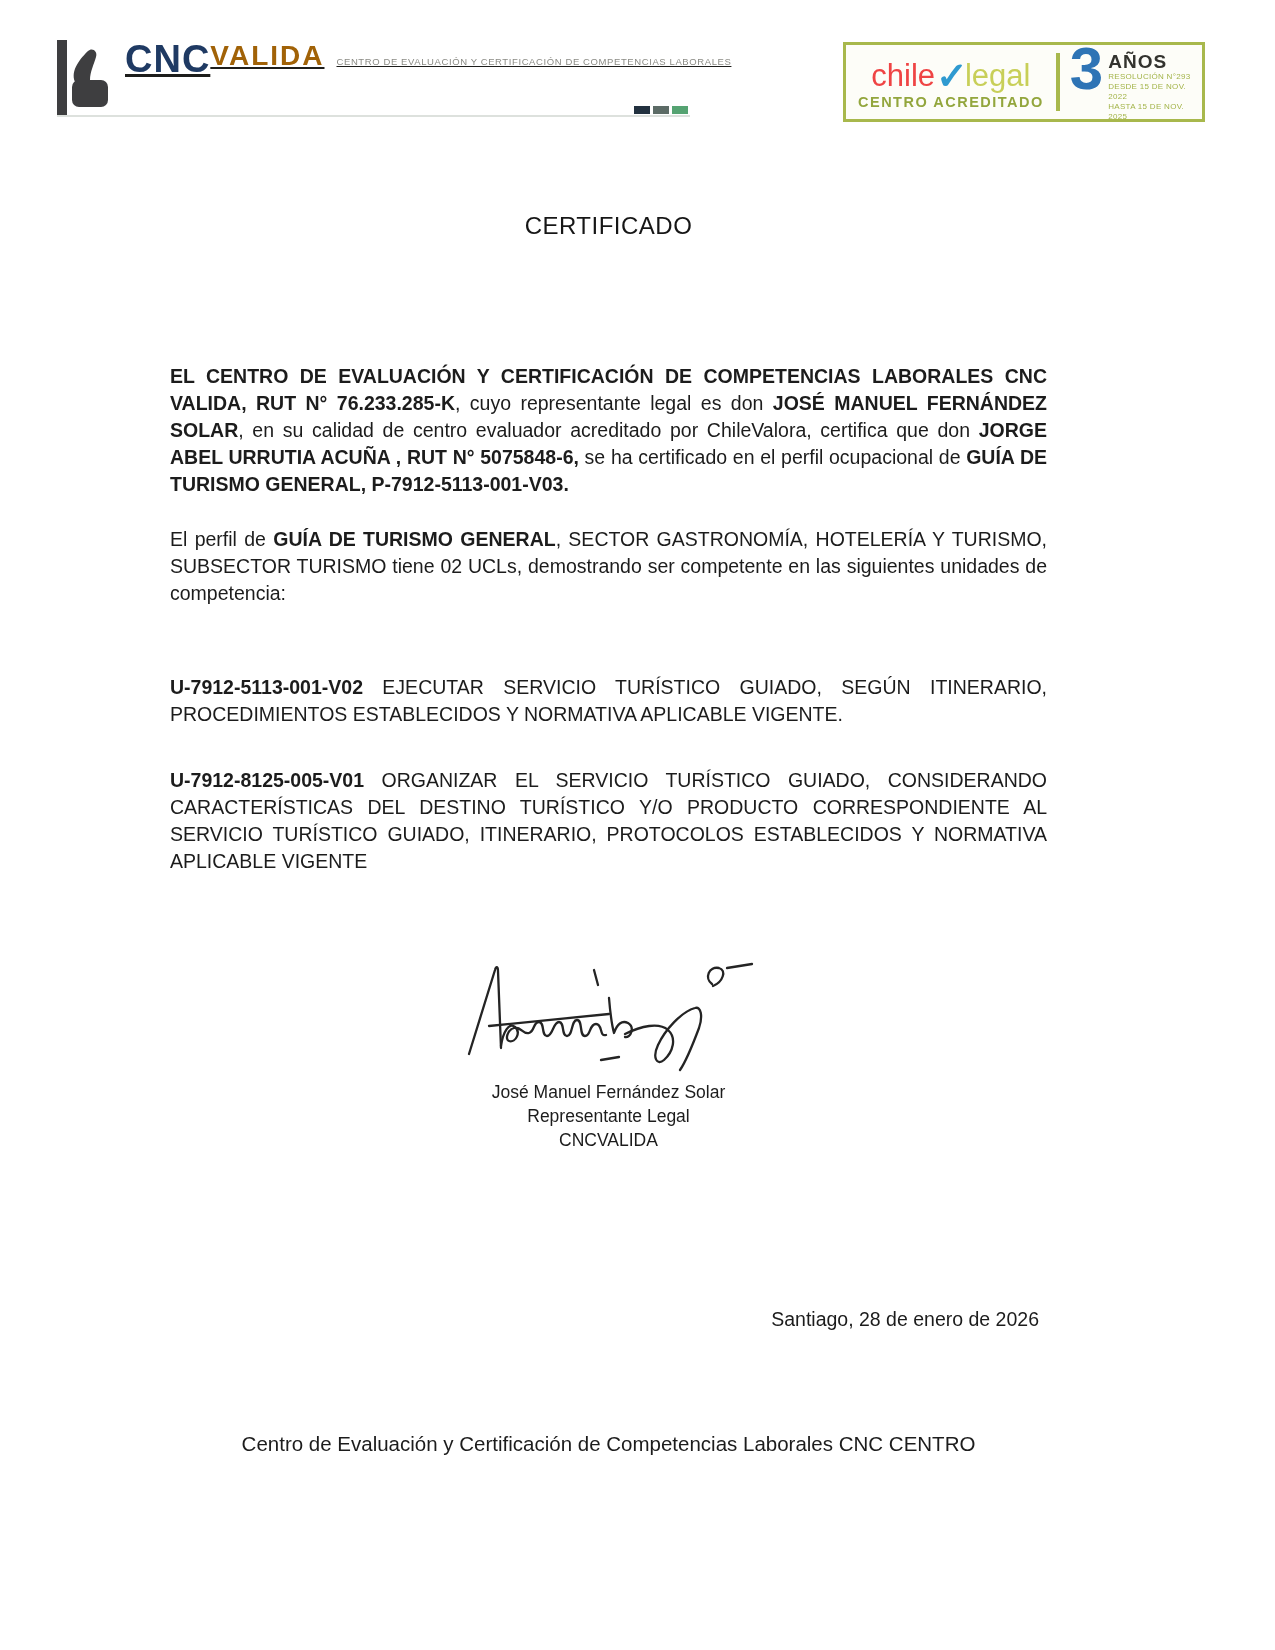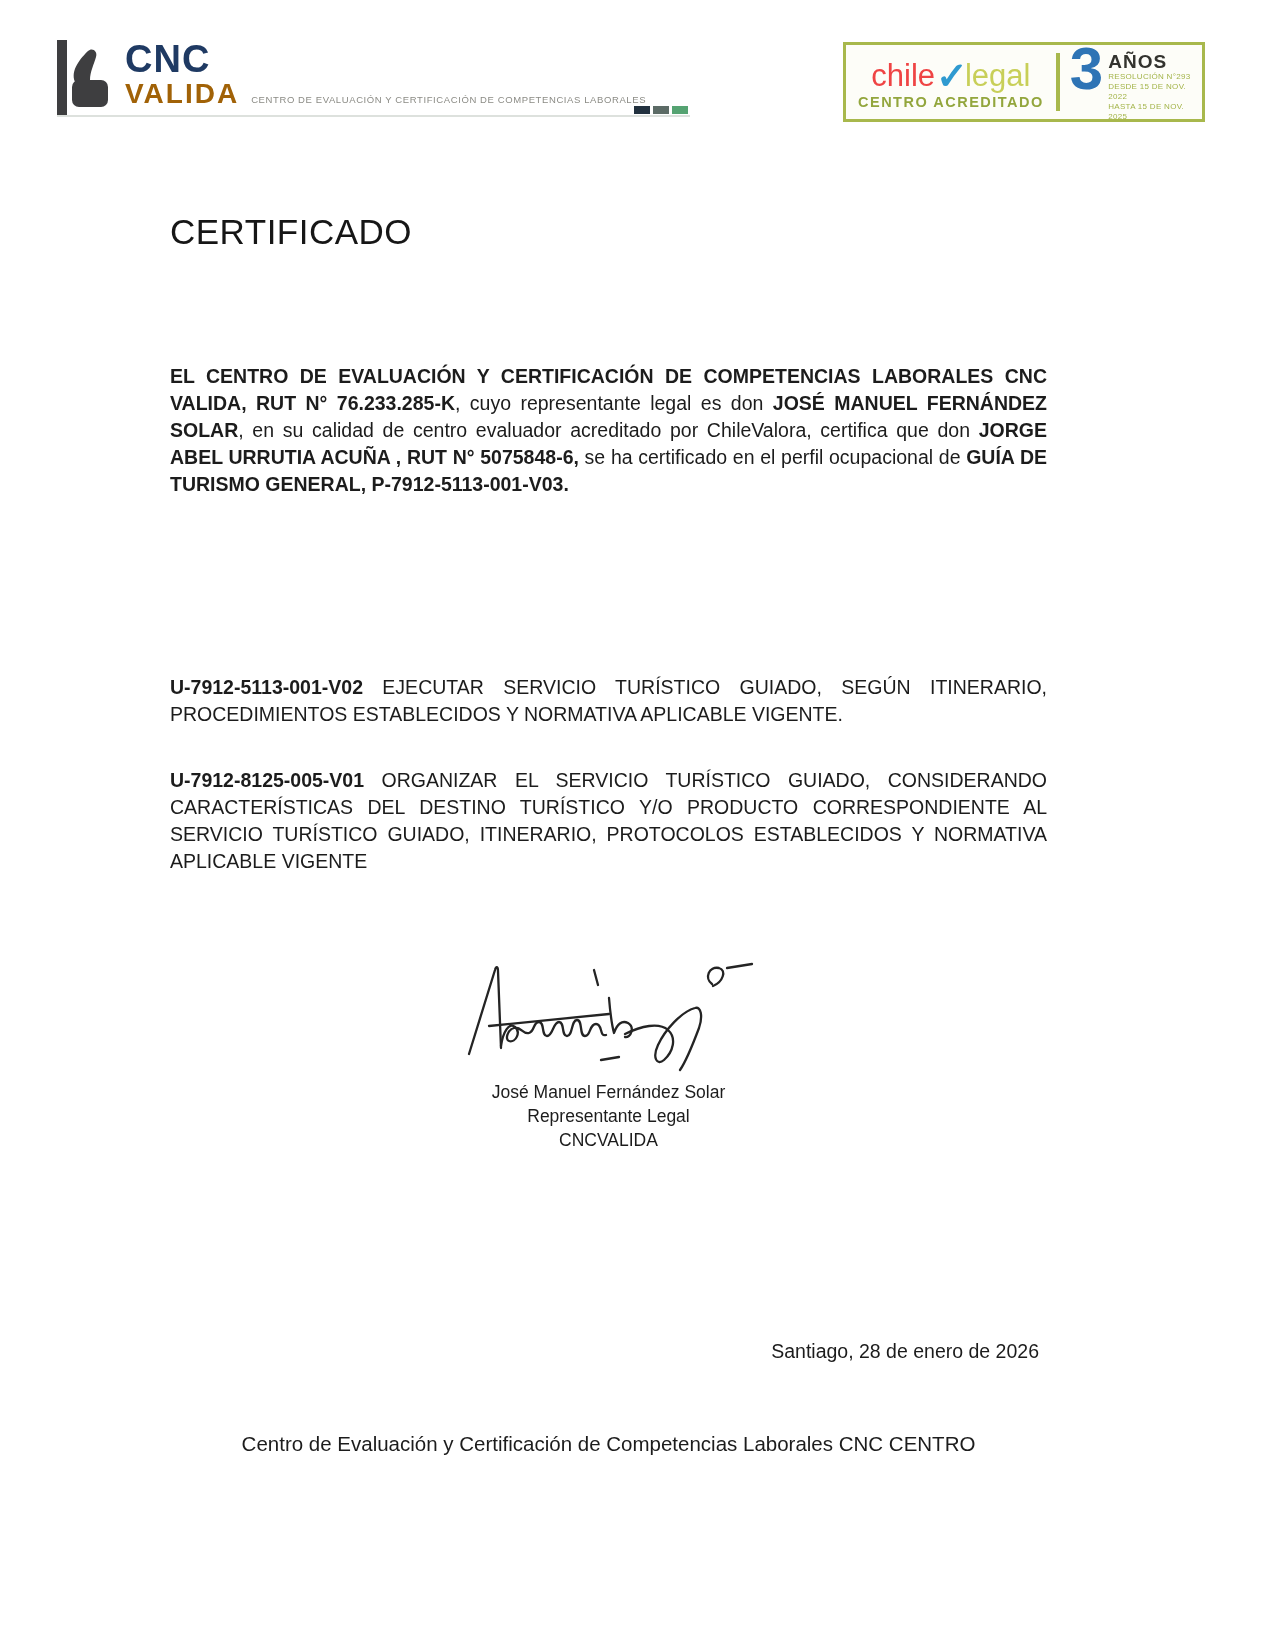--- a/index.html
+++ b/index.html
@@ -8,21 +8,21 @@
     width:1275px;height:1650px;
     background:#ffffff;
     font-family:"Liberation Sans", sans-serif;
     color:#1d1d1b;
     overflow:hidden;
   }
 
   
   .logo-wrap{position:absolute;left:55px;top:40px;display:flex;align-items:flex-start;}
   .logo-icon{width:62px;height:76px;margin-right:8px;}
-  .logo-text{display:flex;flex-direction:column;line-height:1;}
+  .logo-text{display:flex;flex-direction:row;line-height:1;text-decoration:underline;}
   .logo-cnc{font-size:38px;font-weight:700;color:#1f3a63;letter-spacing:1px;}
   .logo-valida-row{display:flex;align-items:baseline;}
   .logo-valida{font-size:28px;font-weight:700;color:#a16207;letter-spacing:2px;margin-top:2px;}
   .logo-tagline{font-size:9.5px;color:#8b8b85;letter-spacing:.6px;margin-left:12px;white-space:nowrap;}
   .logo-rule{position:absolute;left:57px;top:115px;width:633px;height:2px;background:#dde1dd;}
   .logo-blocks{position:absolute;left:634px;top:106px;display:flex;gap:3px;}
   .logo-block{width:16px;height:8px;}
   .logo-block.b1{background:#22313f;}
   .logo-block.b2{background:#5c6b66;}
   .logo-block.b3{background:#55a372;}
@@ -42,21 +42,21 @@
   .badge-sep{width:4px;height:58px;background:#a8b84c;margin:0 10px 0 12px;flex:none;}
   .badge-right{display:flex;align-items:flex-start;}
   .badge-number{font-size:60px;font-weight:700;color:#2e74b5;line-height:.9;margin-right:5px;}
   .badge-right-col{display:flex;flex-direction:column;padding-top:10px;}
   .badge-years{font-size:19px;font-weight:800;color:#33332e;letter-spacing:1px;line-height:1.1;}
   .badge-detail{font-size:8px;color:#a3b449;line-height:10px;letter-spacing:.3px;}
 
   
   .doc-title{
     position:absolute;left:170px;top:212px;width:877px;
-    font-size:35px;font-weight:400;color:#161616;letter-spacing:.5px;
+    text-align:center;font-size:24px;font-weight:400;color:#161616;letter-spacing:.5px;
   }
   .para{
     position:absolute;left:170px;width:877px;
     font-size:19.5px;line-height:27px;text-align:justify;color:#1c1c1c;
   }
   .para.p-intro{top:343px;}
   .para.p-profile{top:506px;}
   .para.p-ucl1{top:654px;}
   .para.p-ucl2{top:747px;}
   .run{font-weight:400;}
@@ -65,21 +65,21 @@
   
   .sig-block{position:absolute;left:170px;top:950px;width:877px;text-align:center;}
   .sig-svg{display:block;margin:0 auto;width:300px;height:130px;}
   .sig-name{font-size:17.5px;line-height:24px;color:#1c1c1c;}
   .sig-role{font-size:17.5px;line-height:24px;color:#1c1c1c;}
   .sig-org{font-size:17.5px;line-height:24px;color:#1c1c1c;}
 
   
   .date-line{
     position:absolute;left:170px;top:1308px;width:869px;
-    text-align:right;font-size:19.5px;color:#1c1c1c;margin-top:32px;
+    text-align:right;font-size:19.5px;color:#1c1c1c;
   }
   .footer-line{
     position:absolute;left:170px;top:1432px;width:877px;
     text-align:center;font-size:20.5px;color:#1c1c1c;
   }
 </style>
 </head>
 <body>
 
 <div class="page">
@@ -122,20 +122,21 @@
         <span class="badge-detail">RESOLUCIÓN N°293</span>
         <span class="badge-detail">DESDE 15 DE NOV. 2022</span>
         <span class="badge-detail">HASTA 15 DE NOV. 2025</span>
       </span>
     </div>
   </div>
 
   <div class="doc-title">CERTIFICADO</div>
 
   <p class="para p-intro"><span class="run bold">EL CENTRO DE EVALUACIÓN Y CERTIFICACIÓN DE COMPETENCIAS LABORALES CNC VALIDA, RUT N° 76.233.285-K</span><span class="run">, cuyo representante legal es don </span><span class="run bold">JOSÉ MANUEL FERNÁNDEZ SOLAR</span><span class="run">, en su calidad de centro evaluador acreditado por ChileValora, certifica que don </span><span class="run bold">JORGE ABEL URRUTIA ACUÑA , RUT N° 5075848-6,</span><span class="run"> se ha certificado en el perfil ocupacional de </span><span class="run bold">GUÍA DE TURISMO GENERAL, P-7912-5113-001-V03.</span></p>
+  <p class="para p-profile"><span class="run">El perfil de </span><span class="run bold">GUÍA DE TURISMO GENERAL</span><span class="run">, SECTOR GASTRONOMÍA, HOTELERÍA Y TURISMO, SUBSECTOR TURISMO tiene 02 UCLs, demostrando ser competente en las siguientes unidades de competencia:</span></p>
   <p class="para p-ucl1"><span class="run bold">U-7912-5113-001-V02</span><span class="run"> EJECUTAR SERVICIO TURÍSTICO GUIADO, SEGÚN ITINERARIO, PROCEDIMIENTOS ESTABLECIDOS Y NORMATIVA APLICABLE VIGENTE.</span></p>
   <p class="para p-ucl2"><span class="run bold">U-7912-8125-005-V01</span><span class="run"> ORGANIZAR EL SERVICIO TURÍSTICO GUIADO, CONSIDERANDO CARACTERÍSTICAS DEL DESTINO TURÍSTICO Y/O PRODUCTO CORRESPONDIENTE AL SERVICIO TURÍSTICO GUIADO, ITINERARIO, PROTOCOLOS ESTABLECIDOS Y NORMATIVA APLICABLE VIGENTE</span></p>
 
   <div class="sig-block">
     <svg class="sig-svg" viewBox="0 0 300 130" fill="none" stroke="#242424" stroke-width="2.3" stroke-linecap="round" stroke-linejoin="round">
       <path d="M10 104 L36 20 C37 16 39 16 39 21 L42 98"></path>
       <path d="M42 96 C44 82 50 72 56 77 C62 82 57 93 50 91 C46 90 48 80 55 78 C62 76 64 85 70 83 C76 81 74 72 80 72 C86 72 82 86 88 86 C94 86 94 72 100 72 C106 72 102 86 108 86 C114 86 112 70 118 70 C124 70 120 86 126 86 C132 86 130 74 137 74 C144 74 140 87 147 85"></path>
       <path d="M150 48 C151 60 152 72 155 83 C158 74 163 70 169 73 C176 77 172 88 166 87"></path>
       <path d="M30 76 L150 64"></path>
       <path d="M135 20 L139 35"></path>

